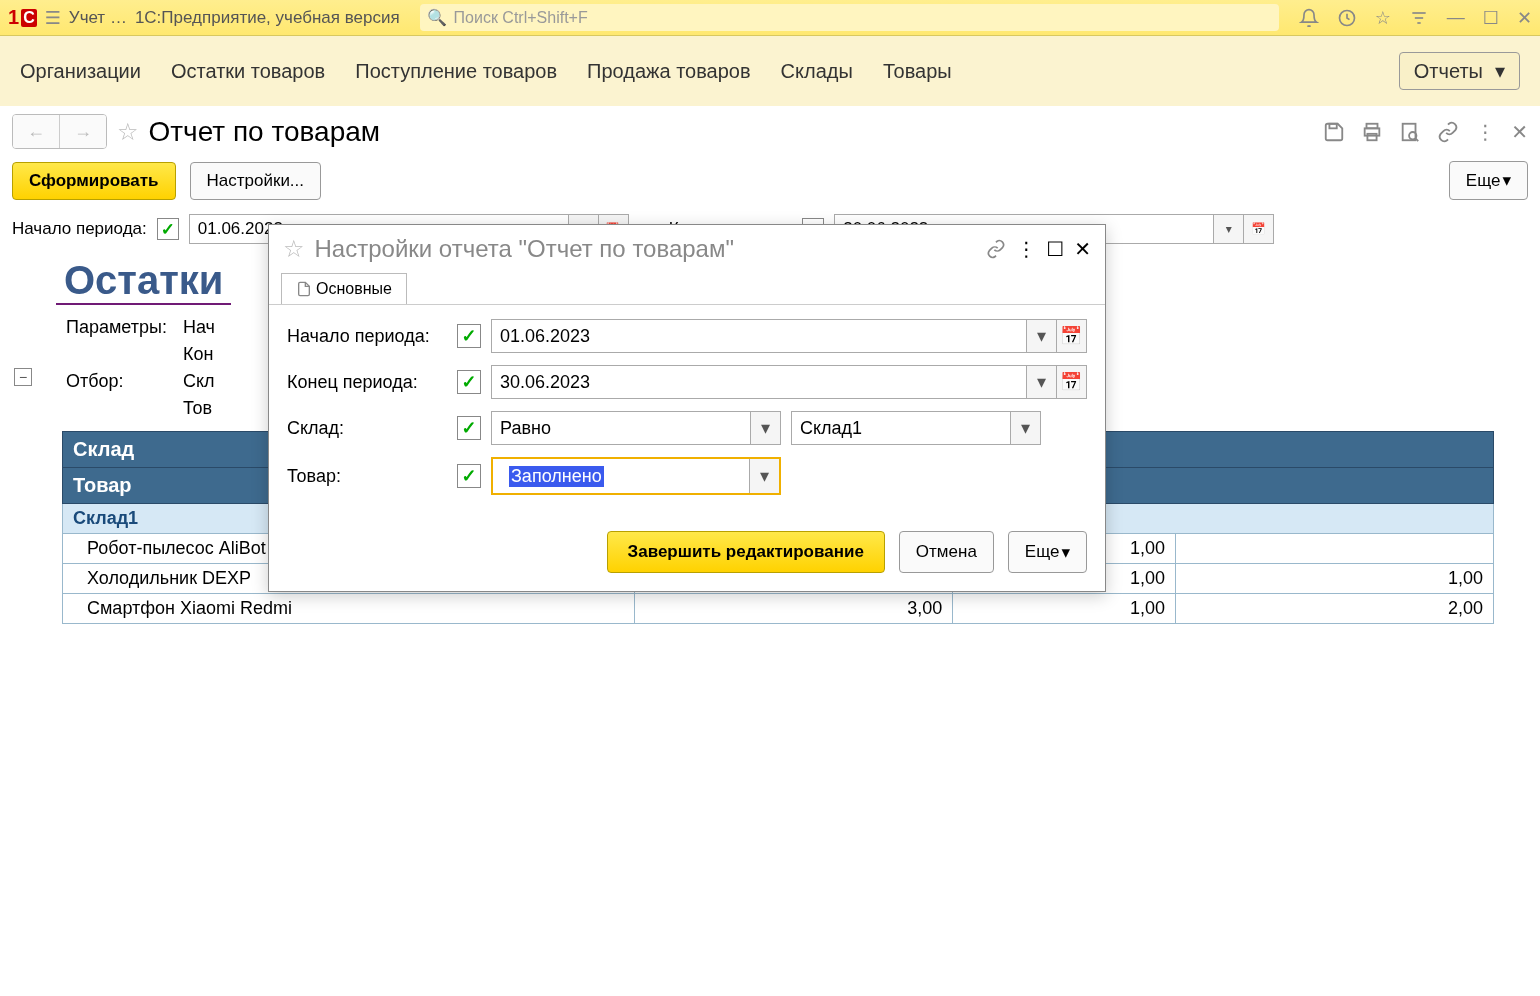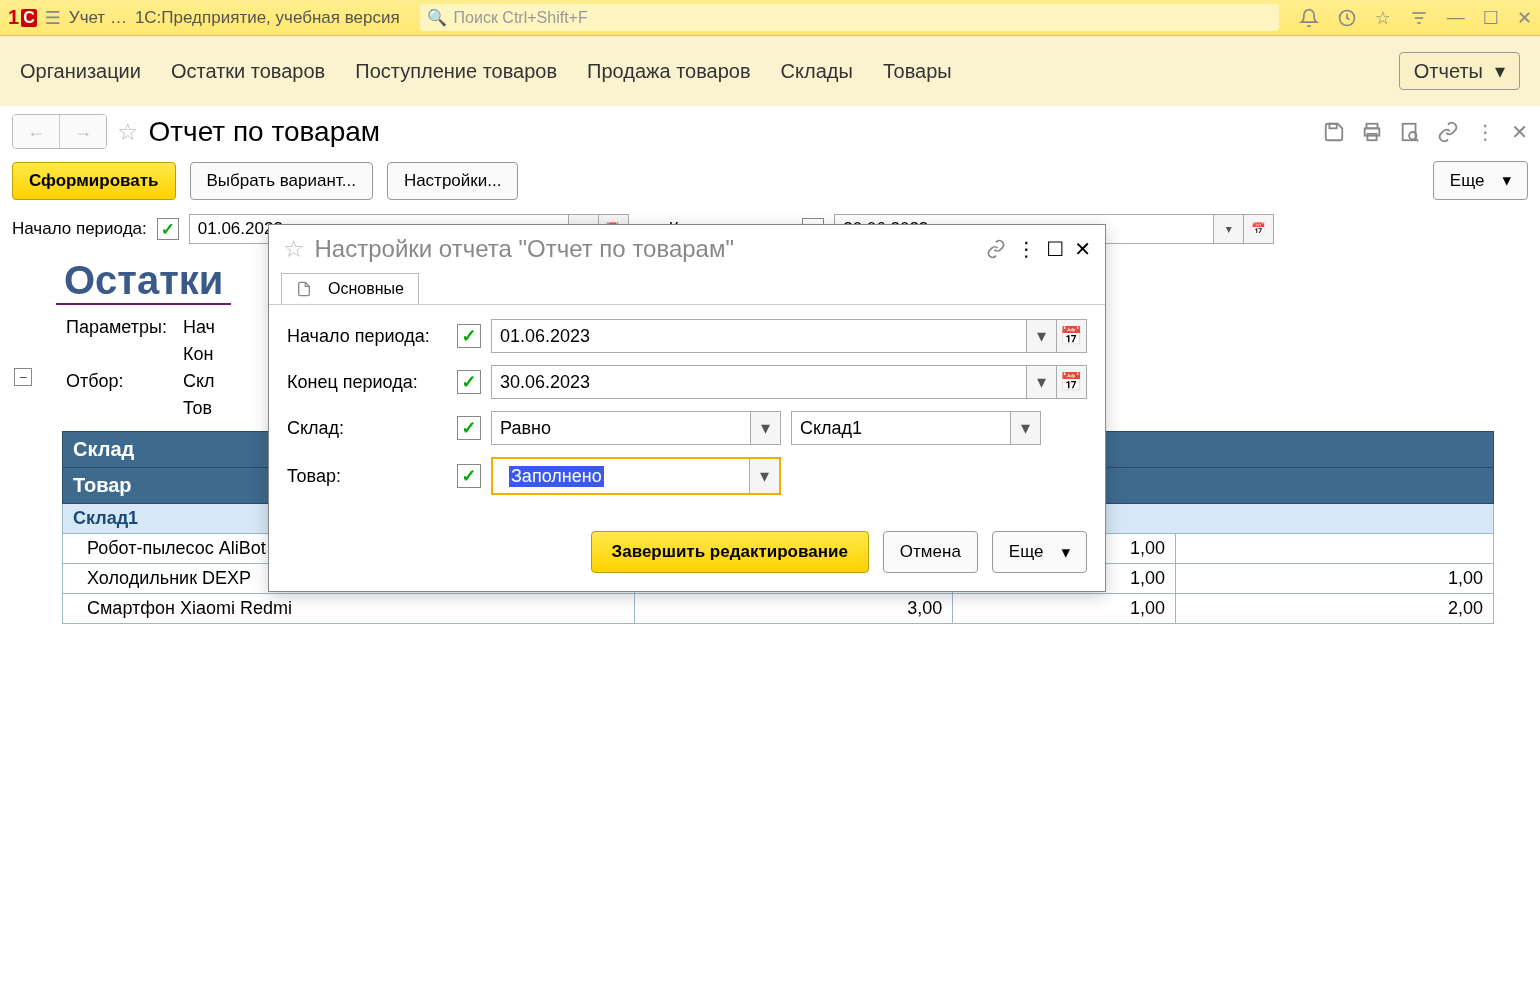--- a/index.html
+++ b/index.html
@@ -23,21 +23,21 @@
 .nav-btn { padding: 6px 14px; background: #fafafa; cursor: pointer; color: #bbb; font-size: 18px; }
 .nav-btn + .nav-btn { border-left: 1px solid #ccc; }
 .star-icon { color: #bbb; font-size: 24px; cursor: pointer; }
 .page-title { font-size: 28px; font-weight: normal; }
 .hdr-right { margin-left: auto; display: flex; gap: 16px; color: #888; align-items: center; }
 .hdr-icon { cursor: pointer; font-size: 20px; }
 
 .toolbar { padding: 4px 12px 10px; display: flex; gap: 14px; align-items: center; }
 .btn { border: 1px solid #999; border-radius: 4px; padding: 8px 16px; background: #fafafa; cursor: pointer; font-size: 17px; }
 .btn-primary { background: linear-gradient(#ffe84a, #ffd200); border-color: #b8a000; font-weight: bold; text-align: center; }
-.btn-more { display:flex; align-items:center; gap:18px; }
+.btn-more { display:flex; align-items:center; gap:2px; }
 
 .params-row { padding: 4px 12px; display: flex; gap: 10px; align-items: center; font-size: 17px; }
 .chk { width: 22px; height: 22px; border: 1px solid #888; display: inline-flex; align-items: center; justify-content: center; color: #0a0; font-weight: bold; cursor: pointer; background:#fff; }
 .date-input { display: flex; flex: 1; }
 .date-field { flex: 1; border: 1px solid #aaa; padding: 4px 8px; background: #fff; height: 30px; display:flex; align-items:center; }
 .date-btn { width: 30px; height: 30px; border: 1px solid #aaa; border-left: none; background: #f5f5f5; display: flex; align-items: center; justify-content: center; cursor: pointer; font-size: 12px; color:#555;}
 
 .report-body { padding: 10px 14px; position: relative; }
 .report-title { color: #3a5a8a; font-size: 40px; font-weight: bold; padding: 4px 8px; }
 .report-title-region { border-bottom: 2px solid #701a75; display:inline-block; }
@@ -49,21 +49,21 @@
 .data-table th { background: #3e6a8e; color: #fff; text-align: left; padding: 6px 10px; font-size: 20px; font-weight: bold; border: 1px solid #2a4a68; }
 .sklad-row td { background: #d6e8f5; color: #1a4a7a; font-weight: bold; padding: 4px 10px; border: 1px solid #99b8cc; font-size: 18px; }
 .item-row td { padding: 4px 10px; border: 1px solid #99b8cc; font-size: 18px; }
 .item-row td:first-child { padding-left: 24px; }
 .num { text-align: right; }
 
 .modal { position: absolute; left: 268px; top: 224px; width: 838px; background: #fff; border: 1px solid #888; box-shadow: 0 4px 16px rgba(0,0,0,0.2); z-index: 10; }
 .modal-hdr { display: flex; align-items: center; padding: 10px 14px; gap: 10px; }
 .modal-title { color: #888; font-size: 24px; flex: 1; }
 .modal-tabs { display: flex; border-bottom: 1px solid #ccc; padding: 0 12px; }
-.modal-tab { border: 1px solid #bbb; border-bottom: none; padding: 6px 14px; background: #fff; display:flex; align-items:center; gap:16px; font-size:16px;}
+.modal-tab { border: 1px solid #bbb; border-bottom: none; padding: 6px 14px; background: #fff; display:flex; align-items:center; gap:4px; font-size:16px;}
 .modal-body { padding: 14px 18px; }
 .form-row { display: flex; align-items: center; gap: 10px; margin-bottom: 12px; font-size: 18px; }
 .form-label { width: 160px; }
 .form-chk { width: 24px; height: 24px; border: 1px solid #888; display:inline-flex; align-items:center; justify-content:center; color:#0a0; font-weight:bold; cursor:pointer; }
 .form-input { flex: 1; display: flex; }
 .form-field { flex: 1; border: 1px solid #aaa; padding: 4px 8px; height: 34px; display:flex; align-items:center; background:#fff;}
 .form-dd { width: 30px; height: 34px; border: 1px solid #aaa; border-left: none; background:#f5f5f5; display:flex; align-items:center; justify-content:center; cursor:pointer; color:#555;}
 .selected-field { border: 2px solid #f0b000 !important; }
 .selected-text { background: #3a5aee; color: #fff; padding: 0 2px; margin-left: 8px; }
 .modal-footer { display: flex; gap: 14px; padding: 10px 18px 18px; justify-content: flex-start; }
@@ -155,21 +155,20 @@
           <path d="M10 13a5 5 0 007 0l3-3a5 5 0 00-7-7l-1 1M14 11a5 5 0 00-7 0l-3 3a5 5 0 007 7l1-1"></path>
         </svg>
     </span>
     <span class="hdr-icon">⋮</span>
     <span class="hdr-icon">✕</span>
   </div>
 </div>
 
 <div class="toolbar">
   <button class="btn btn-primary">Сформировать</button>
-  <button class="btn">Выбрать вариант...</button>
   <button class="btn">Настройки...</button>
   <div style="flex:1"></div>
   <button class="btn btn-more">
     <span>Еще</span>
     <span>▾</span>
   </button>
 </div>
 
 <div class="params-row">
   <span>Начало периода:</span>

